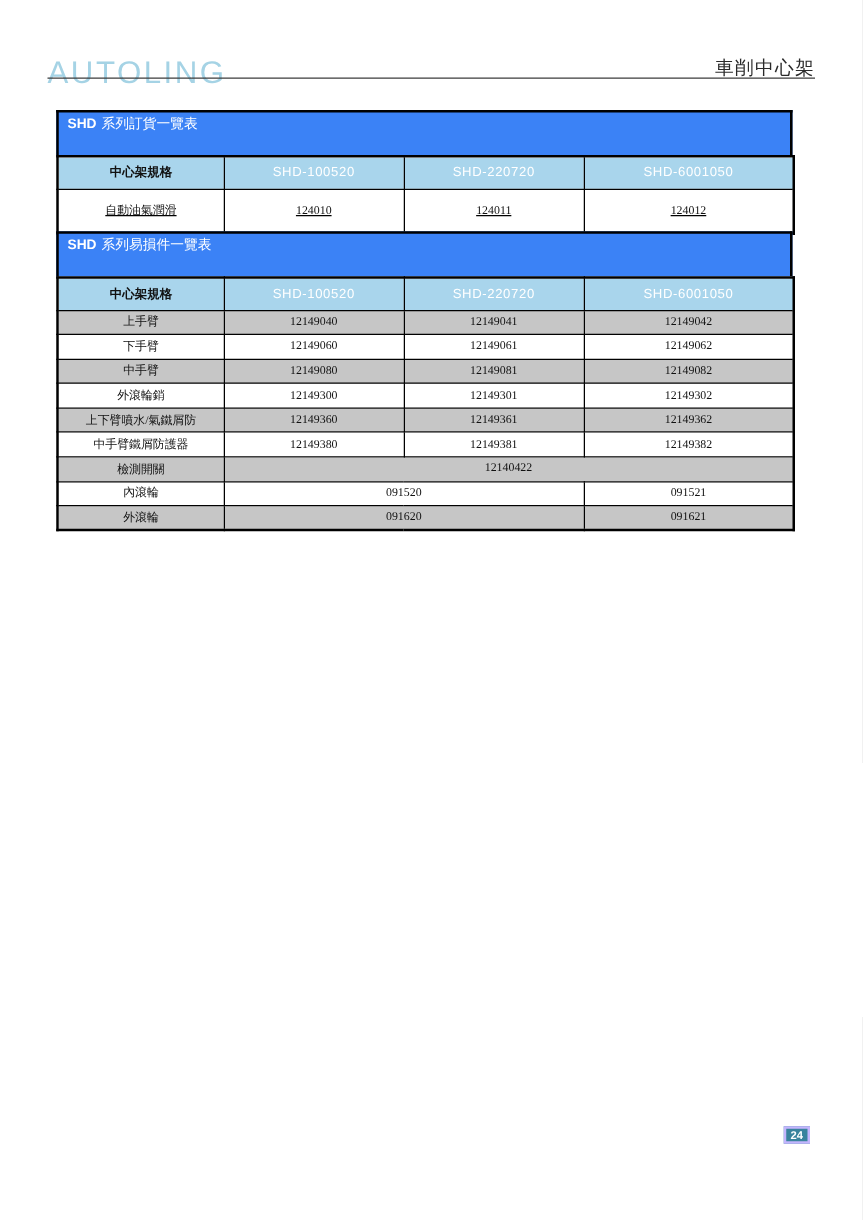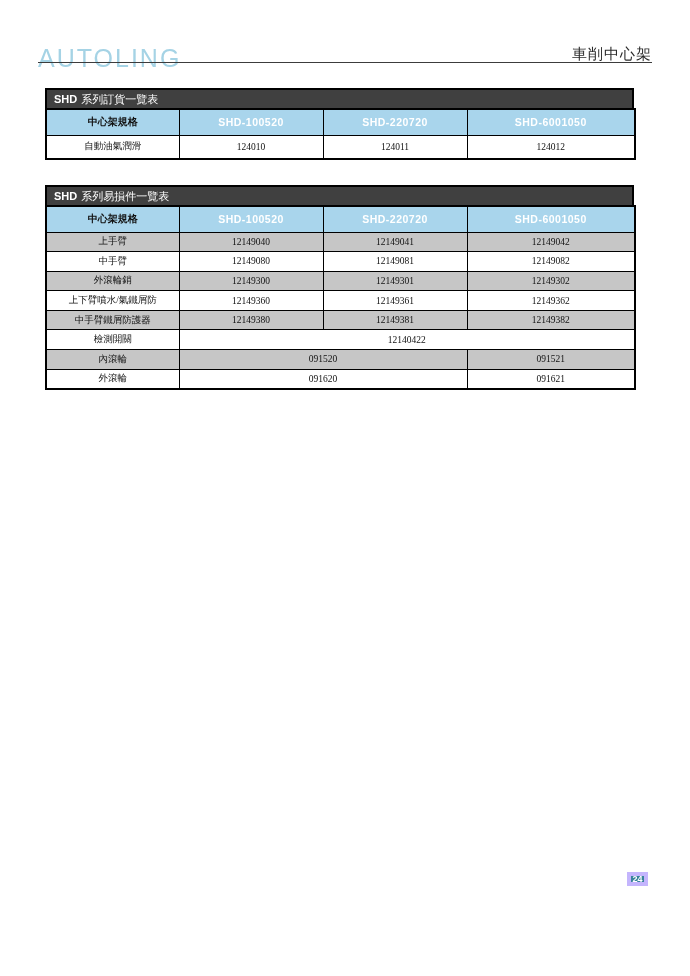--- a/index.html
+++ b/index.html
@@ -25,22 +25,22 @@
     font-size:15px; color:#2a2a2a; letter-spacing:1px;
   }
   .header-rule {
     position:absolute; left:38px; top:62px;
     width:614px; height:1px; background:#3c3c3c;
   }
 
   
   .tbl-section { position:absolute; left:45px; width:589px; }
   .tbl-title {
-    height:20px; line-height:18px;
-    background:#404040;
+    height:36px; line-height:18px;
+    background:#3b82f6;
     border:2px solid #000; border-bottom:0;
     color:#fff; font-size:11px;
     padding-left:7px;
     font-family:"Liberation Serif","DejaVu Serif",serif;
   }
   .tbl-title b {
     font-family:"Liberation Sans","DejaVu Sans",sans-serif;
     font-size:11px; margin-right:4px;
   }
   table {
@@ -54,35 +54,35 @@
     text-align:center; vertical-align:middle;
     overflow:hidden; white-space:nowrap;
   }
   thead tr { height:26px; background:#a9d5ec; }
   th.spec-th {
     font-size:10px; font-weight:bold; color:#111;
     font-family:"Liberation Serif","DejaVu Serif",serif;
   }
   th.model-th {
     font-family:"Liberation Sans","DejaVu Sans",sans-serif;
-    font-size:10.5px; font-weight:bold; color:#ffffff;
+    font-size:10.5px; font-weight:normal; color:#ffffff;
     letter-spacing:0.5px;
   }
   td { font-size:9.5px; color:#111; background:#fff; }
   td.label-td { font-size:9.5px; }
 
-  #table-order tbody tr { height:24px; }
+  #table-order tbody tr { height:36px;text-decoration:underline; }
   #table-parts tbody tr { height:19.6px;margin-top:36px; }
   .striped tbody tr:nth-child(odd) td { background:#c6c6c6; }
 
   
   .page-badge {
-    position:absolute; left:627px; top:872px;
+    position:absolute; left:627px; top:901px;
     width:21px; height:14px;
-    background:#39839d; border:4px solid #c4b5fd;
+    background:#39839d; border:2px solid #c4b5fd;
     color:#fff; font-size:9px; font-weight:bold;
     font-family:"Liberation Sans","DejaVu Sans",sans-serif;
     display:flex; align-items:center; justify-content:center;
   }
 </style>
 </head>
 <body>
 
 <div class="page">
 
@@ -140,20 +140,26 @@
           </tr>
         </thead>
       <tbody>
           <tr>
             <td class="label-td">上手臂</td>
             <td colspan="1">12149040</td>
             <td colspan="1">12149041</td>
             <td colspan="1">12149042</td>
           </tr>
           <tr>
+            <td class="label-td">下手臂</td>
+            <td colspan="1">12149060</td>
+            <td colspan="1">12149061</td>
+            <td colspan="1">12149062</td>
+          </tr>
+          <tr>
             <td class="label-td">中手臂</td>
             <td colspan="1">12149080</td>
             <td colspan="1">12149081</td>
             <td colspan="1">12149082</td>
           </tr>
           <tr>
             <td class="label-td">外滾輪銷</td>
             <td colspan="1">12149300</td>
             <td colspan="1">12149301</td>
             <td colspan="1">12149302</td>

